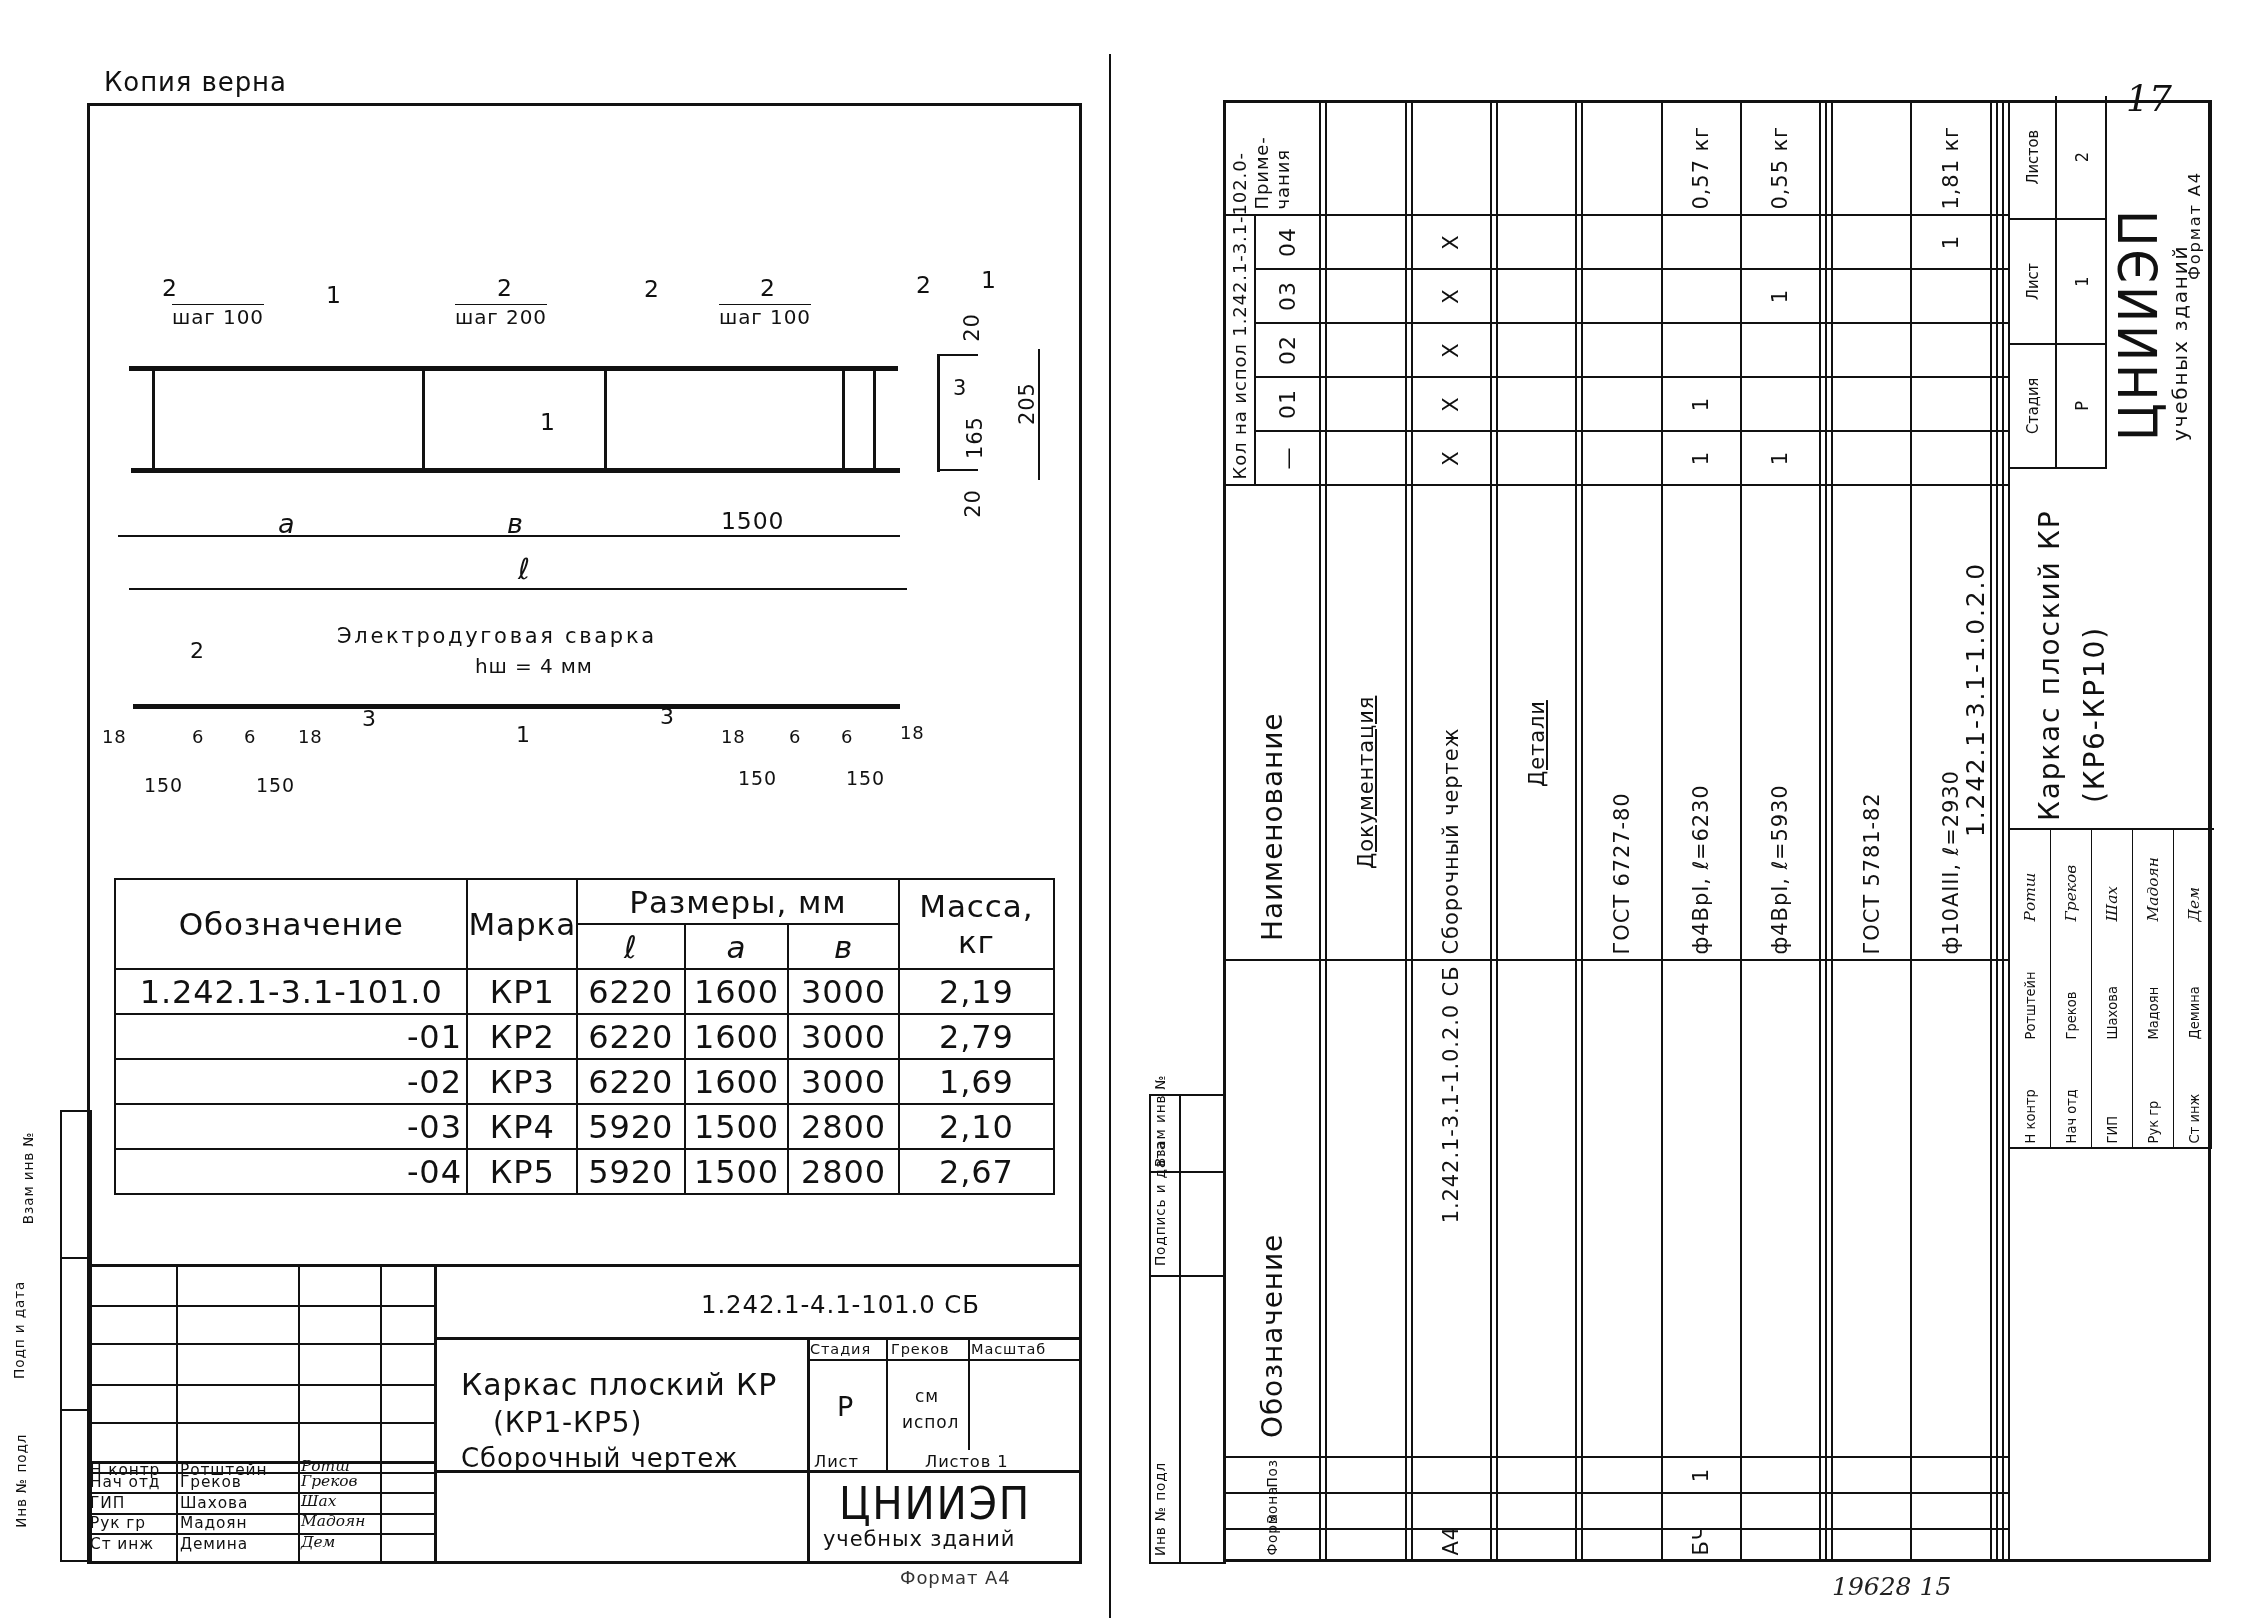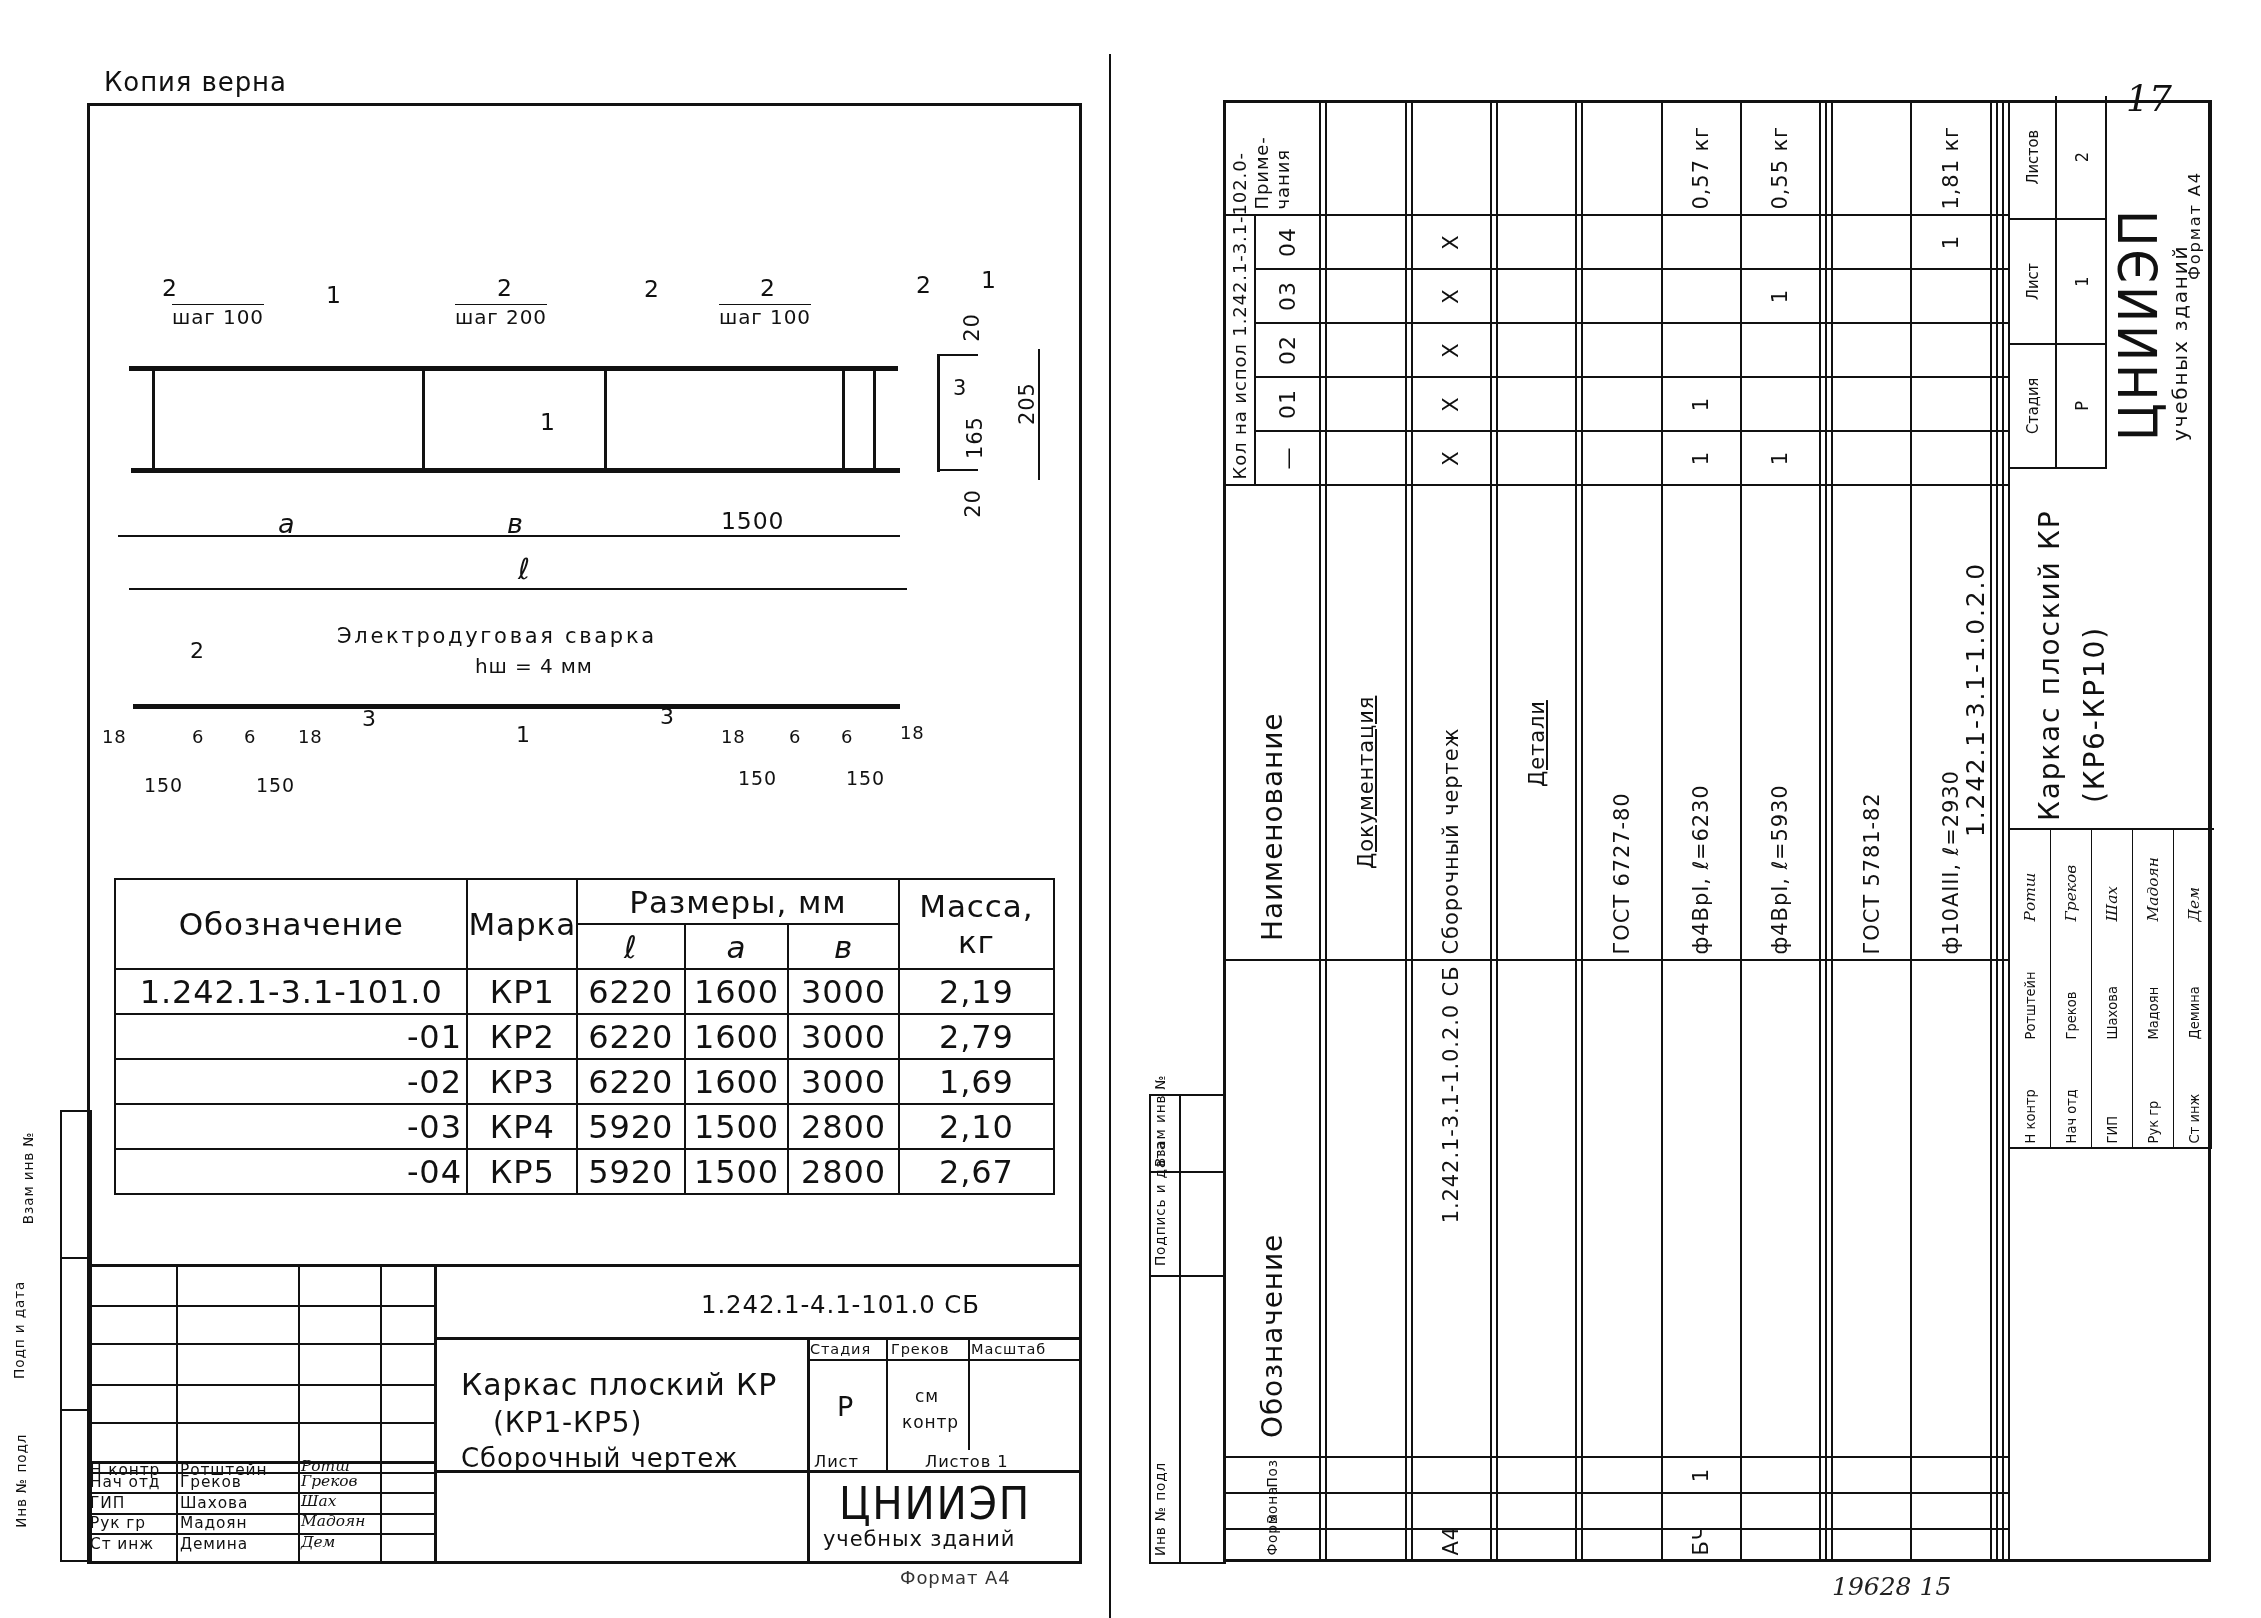--- a/index.html
+++ b/index.html
@@ -181,21 +181,21 @@
     <div class="ln" style="left:968px;top:1337px;width:2.3px;height:113px;"></div>
 
     <div class="txt hand" style="left:701px;top:1293px;font-size:24.4px;">1.242.1-4.1-101.0 СБ</div>
     <div class="txt hand" style="left:461px;top:1370px;font-size:30px;">Каркас плоский КР</div>
     <div class="txt hand" style="left:493px;top:1409px;font-size:28px;">(КР1-КР5)</div>
     <div class="txt hand" style="left:461px;top:1445px;font-size:26px;">Сборочный чертеж</div>
     <div class="txt hand" style="left:810px;top:1342px;font-size:14.5px;">Стадия</div>
     <div class="txt hand" style="left:891px;top:1342px;font-size:14.5px;">Греков</div>
     <div class="txt hand" style="left:971px;top:1342px;font-size:14.5px;">Масштаб</div>
     <div class="txt hand" style="left:837px;top:1393px;font-size:27px;">Р</div>
-    <div class="txt hand" style="left:902px;top:1384px;font-size:17px;width:50px;white-space:normal;text-align:center;line-height:1.5;">см контр</div>
+    <div class="txt hand" style="left:902px;top:1384px;font-size:17px;width:50px;white-space:normal;text-align:center;line-height:1.5;">см испол</div>
     <div class="txt hand" style="left:814px;top:1454px;font-size:16.3px;">Лист</div>
     <div class="txt hand" style="left:925px;top:1454px;font-size:16.3px;">Листов 1</div>
     <div class="txt" style="left:839px;top:1481px;font-size:45px;font-weight:300;letter-spacing:1.8px;">ЦНИИЭП</div>
     <div class="txt hand" style="left:823px;top:1529px;font-size:21px;">учебных зданий</div>
     <div class="txt hand" style="left:900px;top:1569px;font-size:18px;color:#333;">Формат А4</div>
 
     <div class="txt hand" style="left:90px;top:1463px;font-size:15.4px;">Н контр</div>
     <div class="txt hand" style="left:180px;top:1463px;font-size:15.4px;">Ротштейн</div>
     <div class="txt sig" style="left:301px;top:1459px;">Ротш</div>
     <div class="txt hand" style="left:90px;top:1475px;font-size:15.4px;">Нач отд</div>

